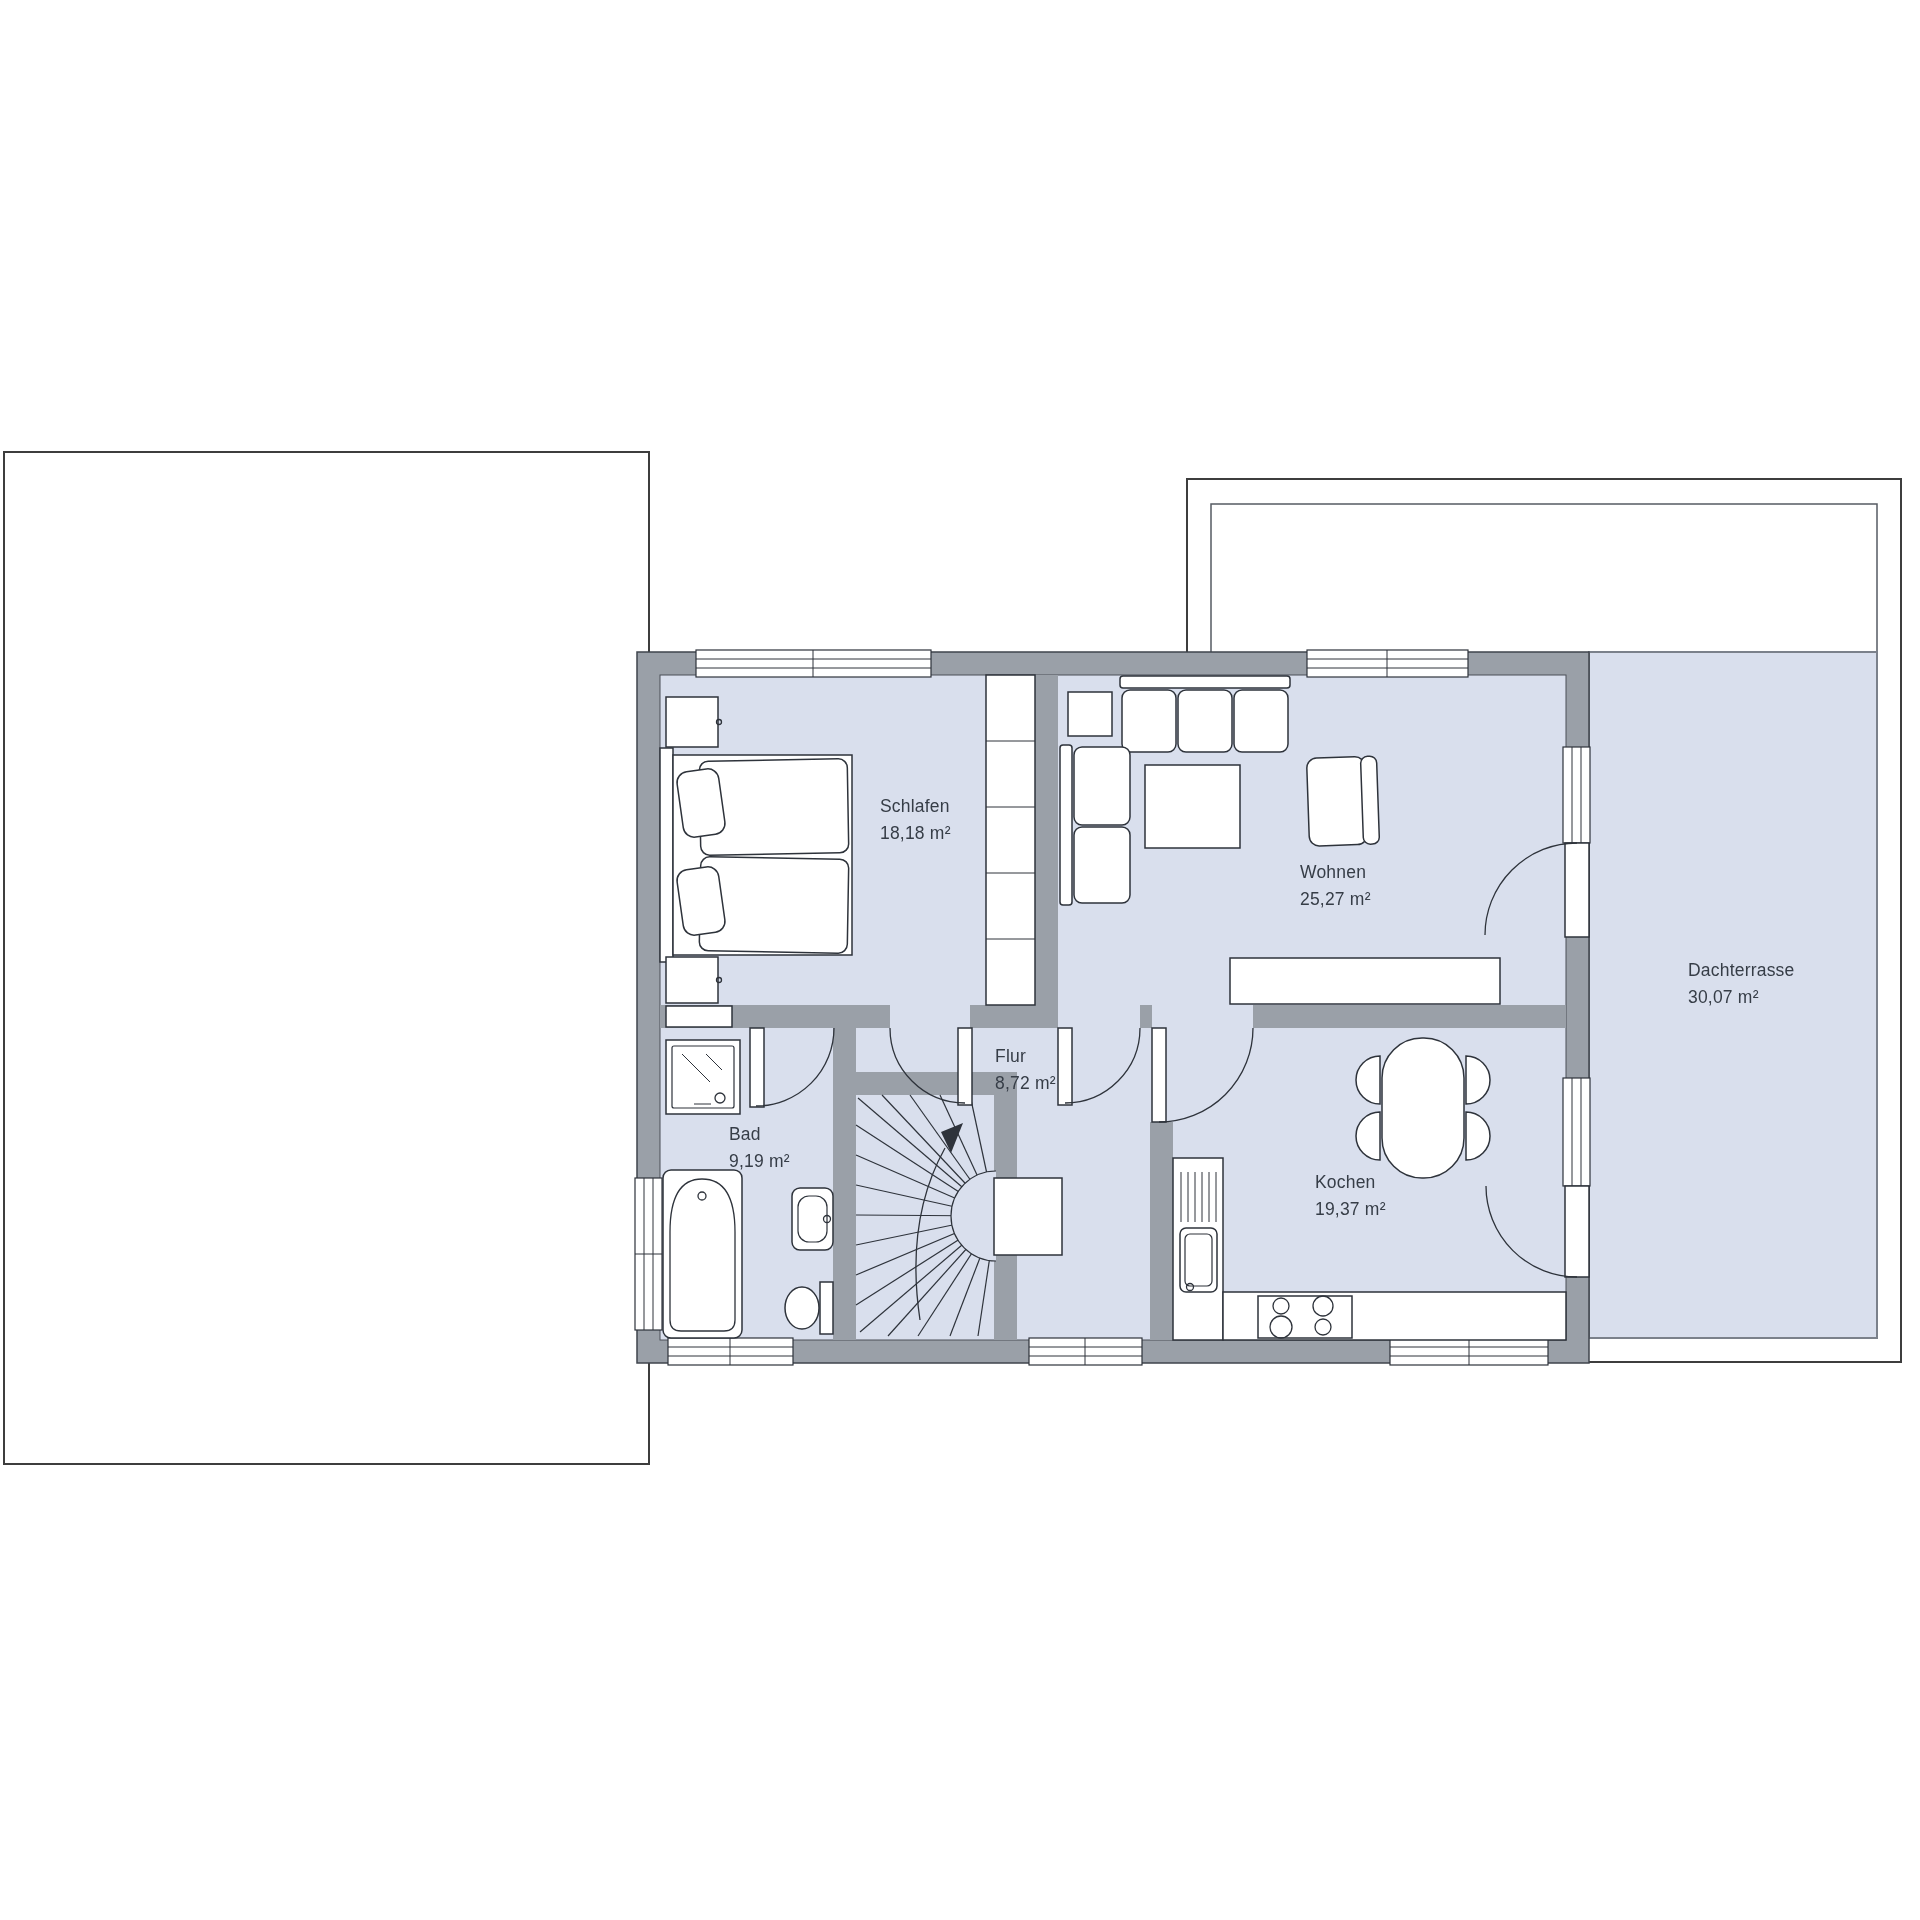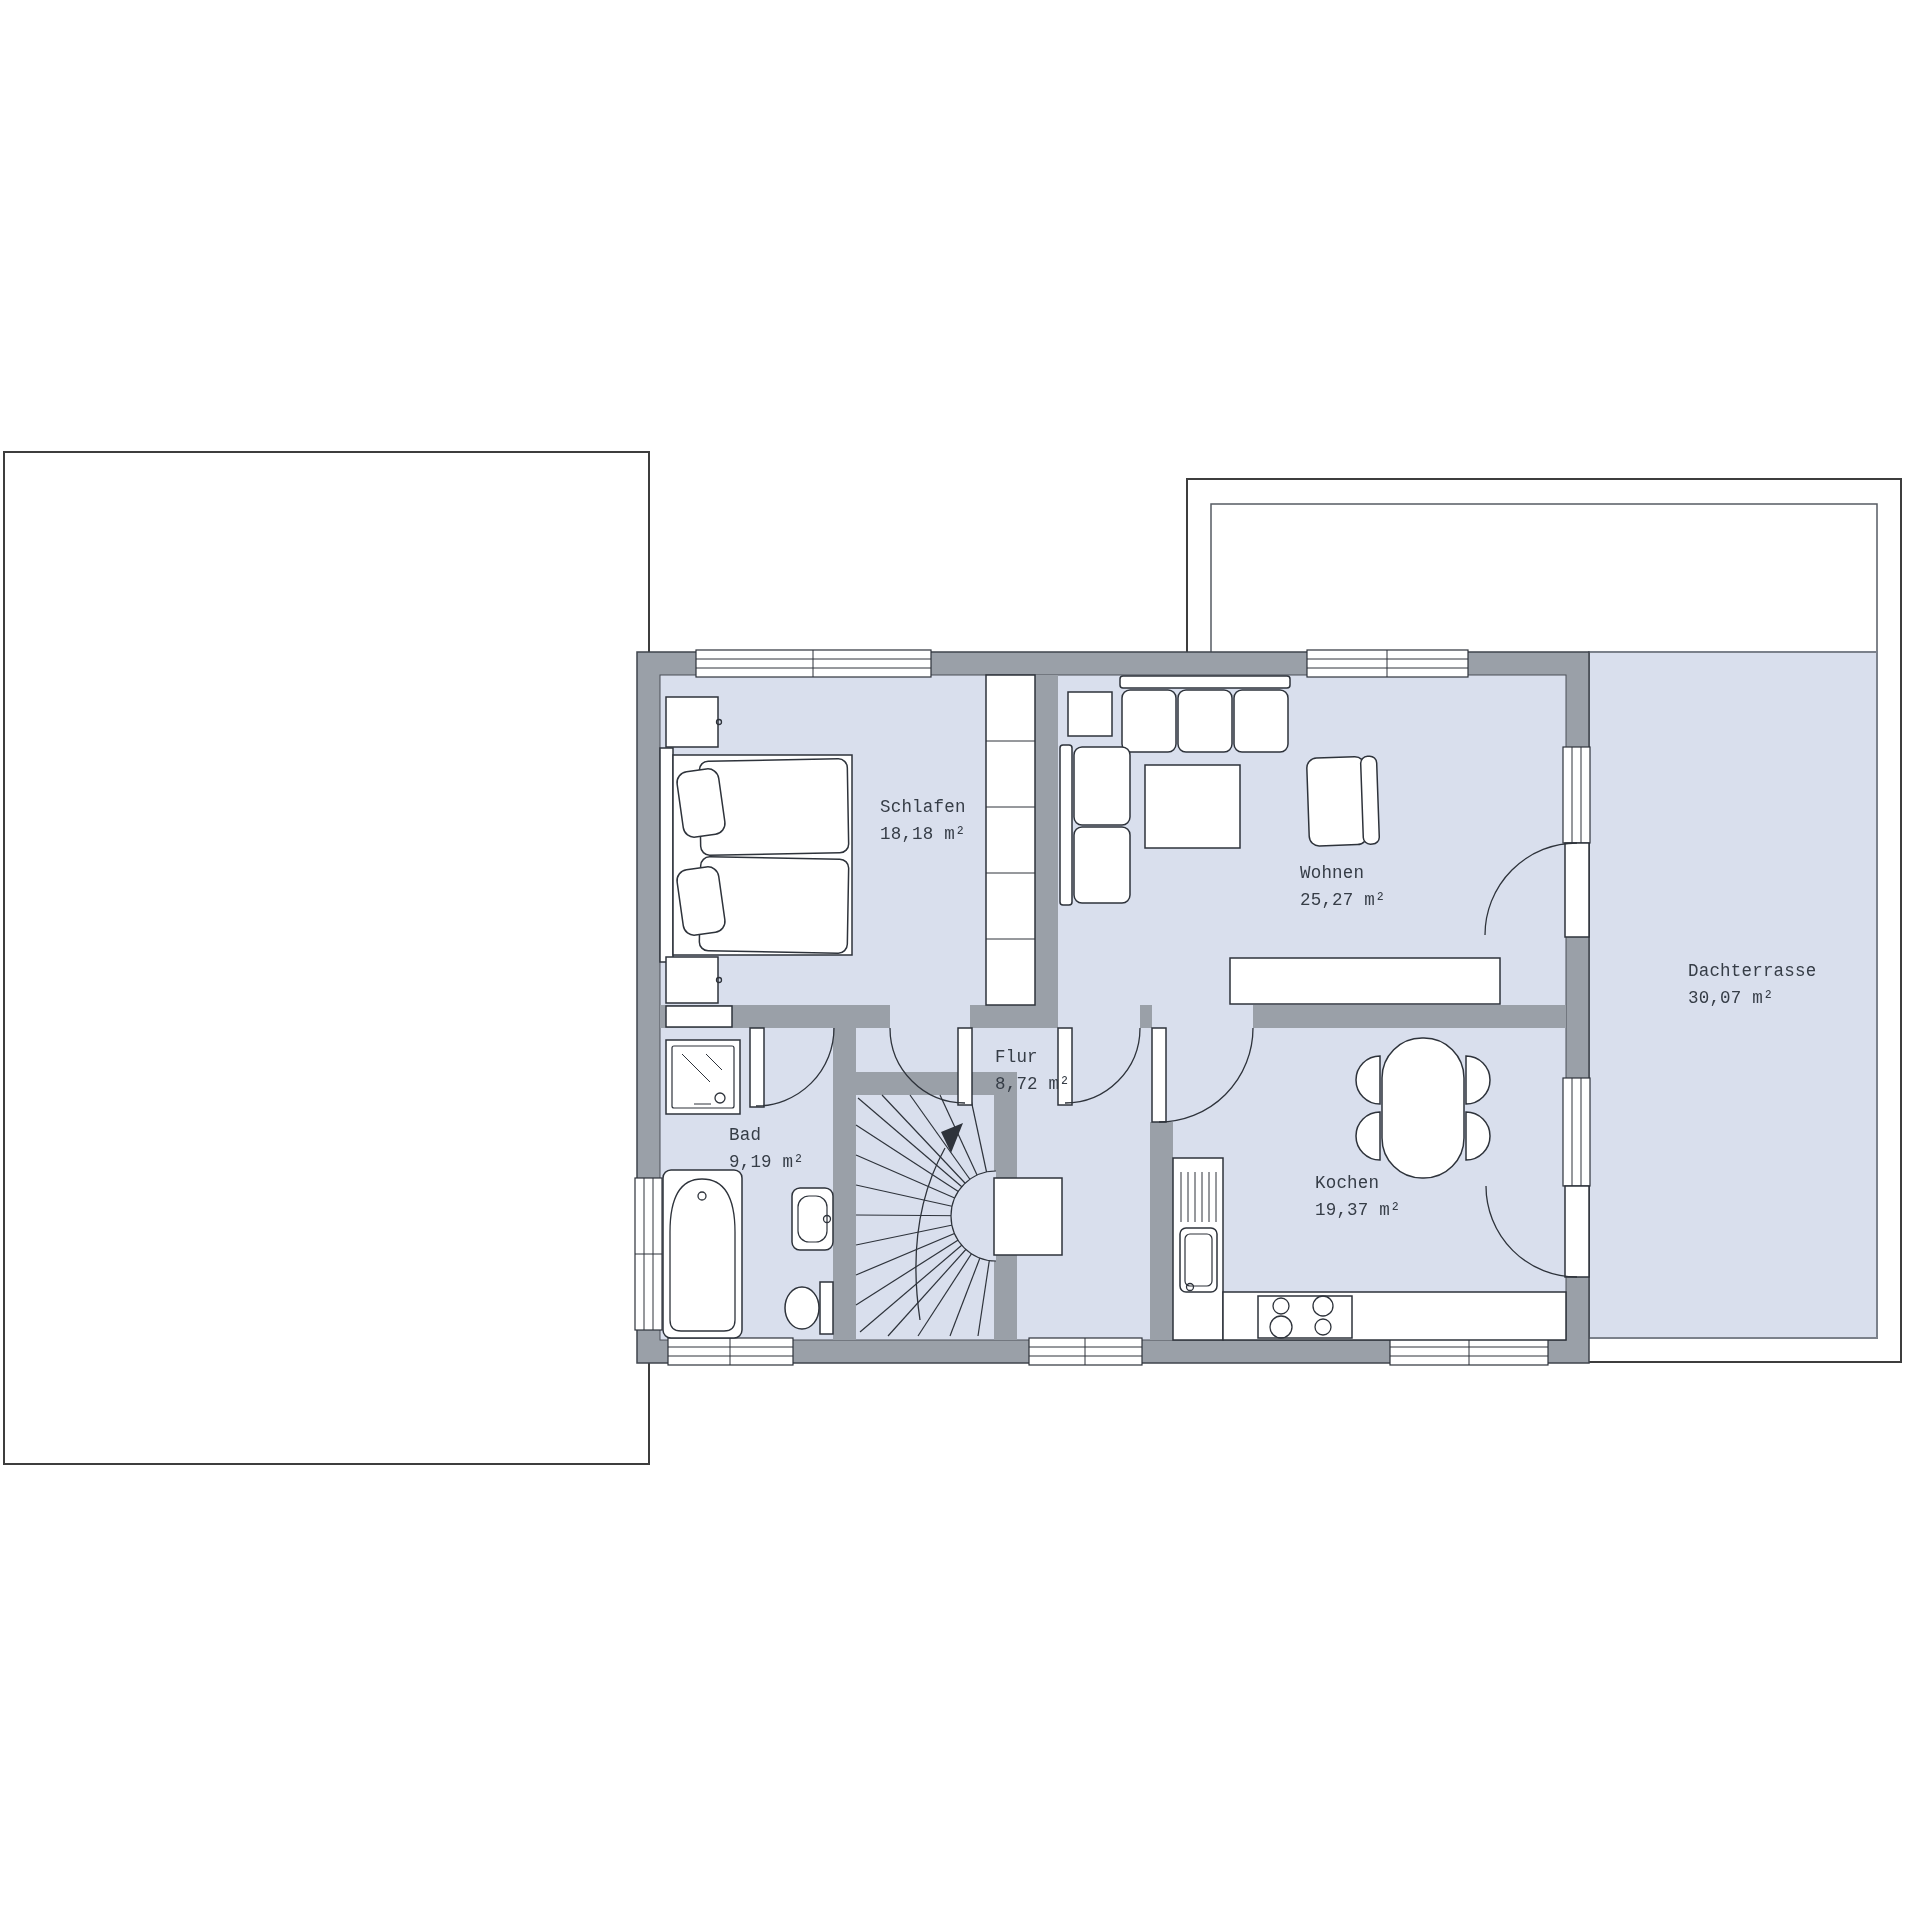--- a/index.html
+++ b/index.html
@@ -1,17 +1,17 @@
 <!DOCTYPE html>
 <html><head>
 <meta charset="utf-8">
 <style>
   html,body{margin:0;padding:0;background:#ffffff;}
   #stage{position:relative;width:1920px;height:1920px;background:#fff;overflow:hidden;
-         font-family:Liberation Mono, monospace;}
+         font-family:Liberation Sans, sans-serif;}
   svg{position:absolute;left:0;top:0;}
   .wall{fill:#9aa0a8;}
   .floor{fill:#d9dfed;}
   .furn{fill:#ffffff;stroke:#2e333b;stroke-width:1.5;}
   .thin{fill:none;stroke:#2e333b;stroke-width:1.3;}
   .tread{stroke:#2e333b;stroke-width:1.2;}
   .roomlabel{fill:#363d47;font-size:17.5px;letter-spacing:0.2px;}
   .win{fill:#ffffff;stroke:#2e333b;stroke-width:1.2;}
   .winline{stroke:#2e333b;stroke-width:1;}
 </style>

